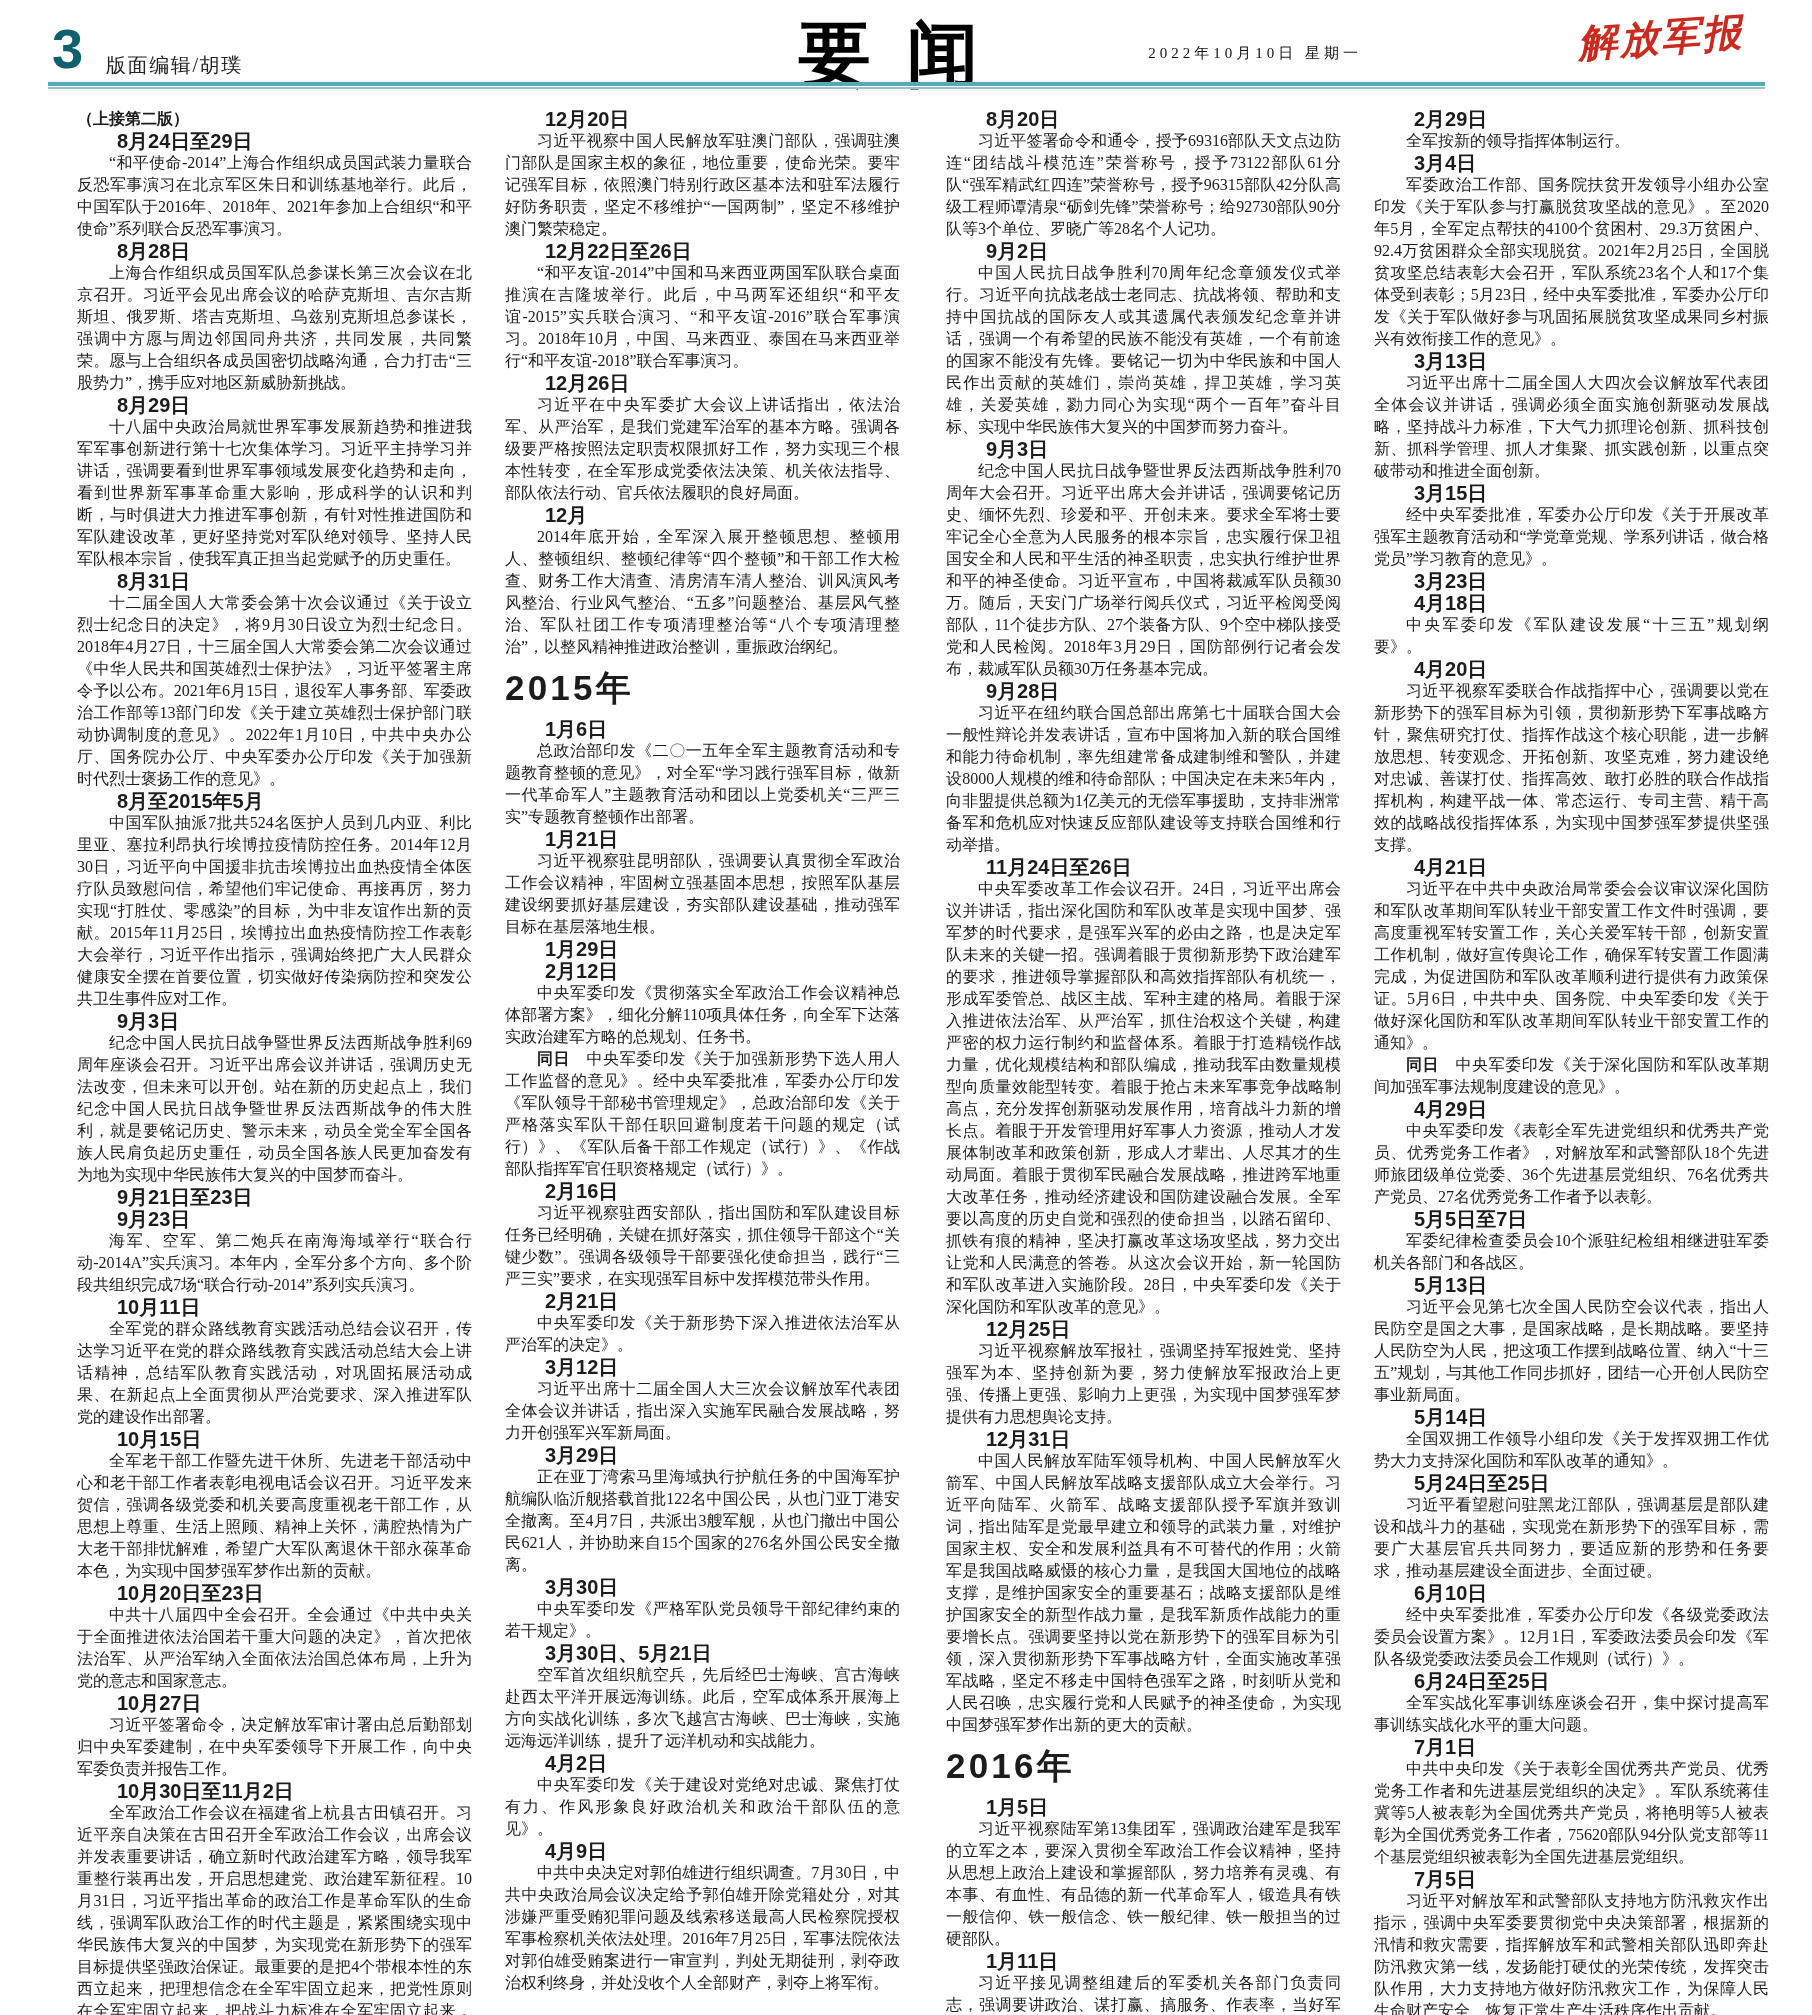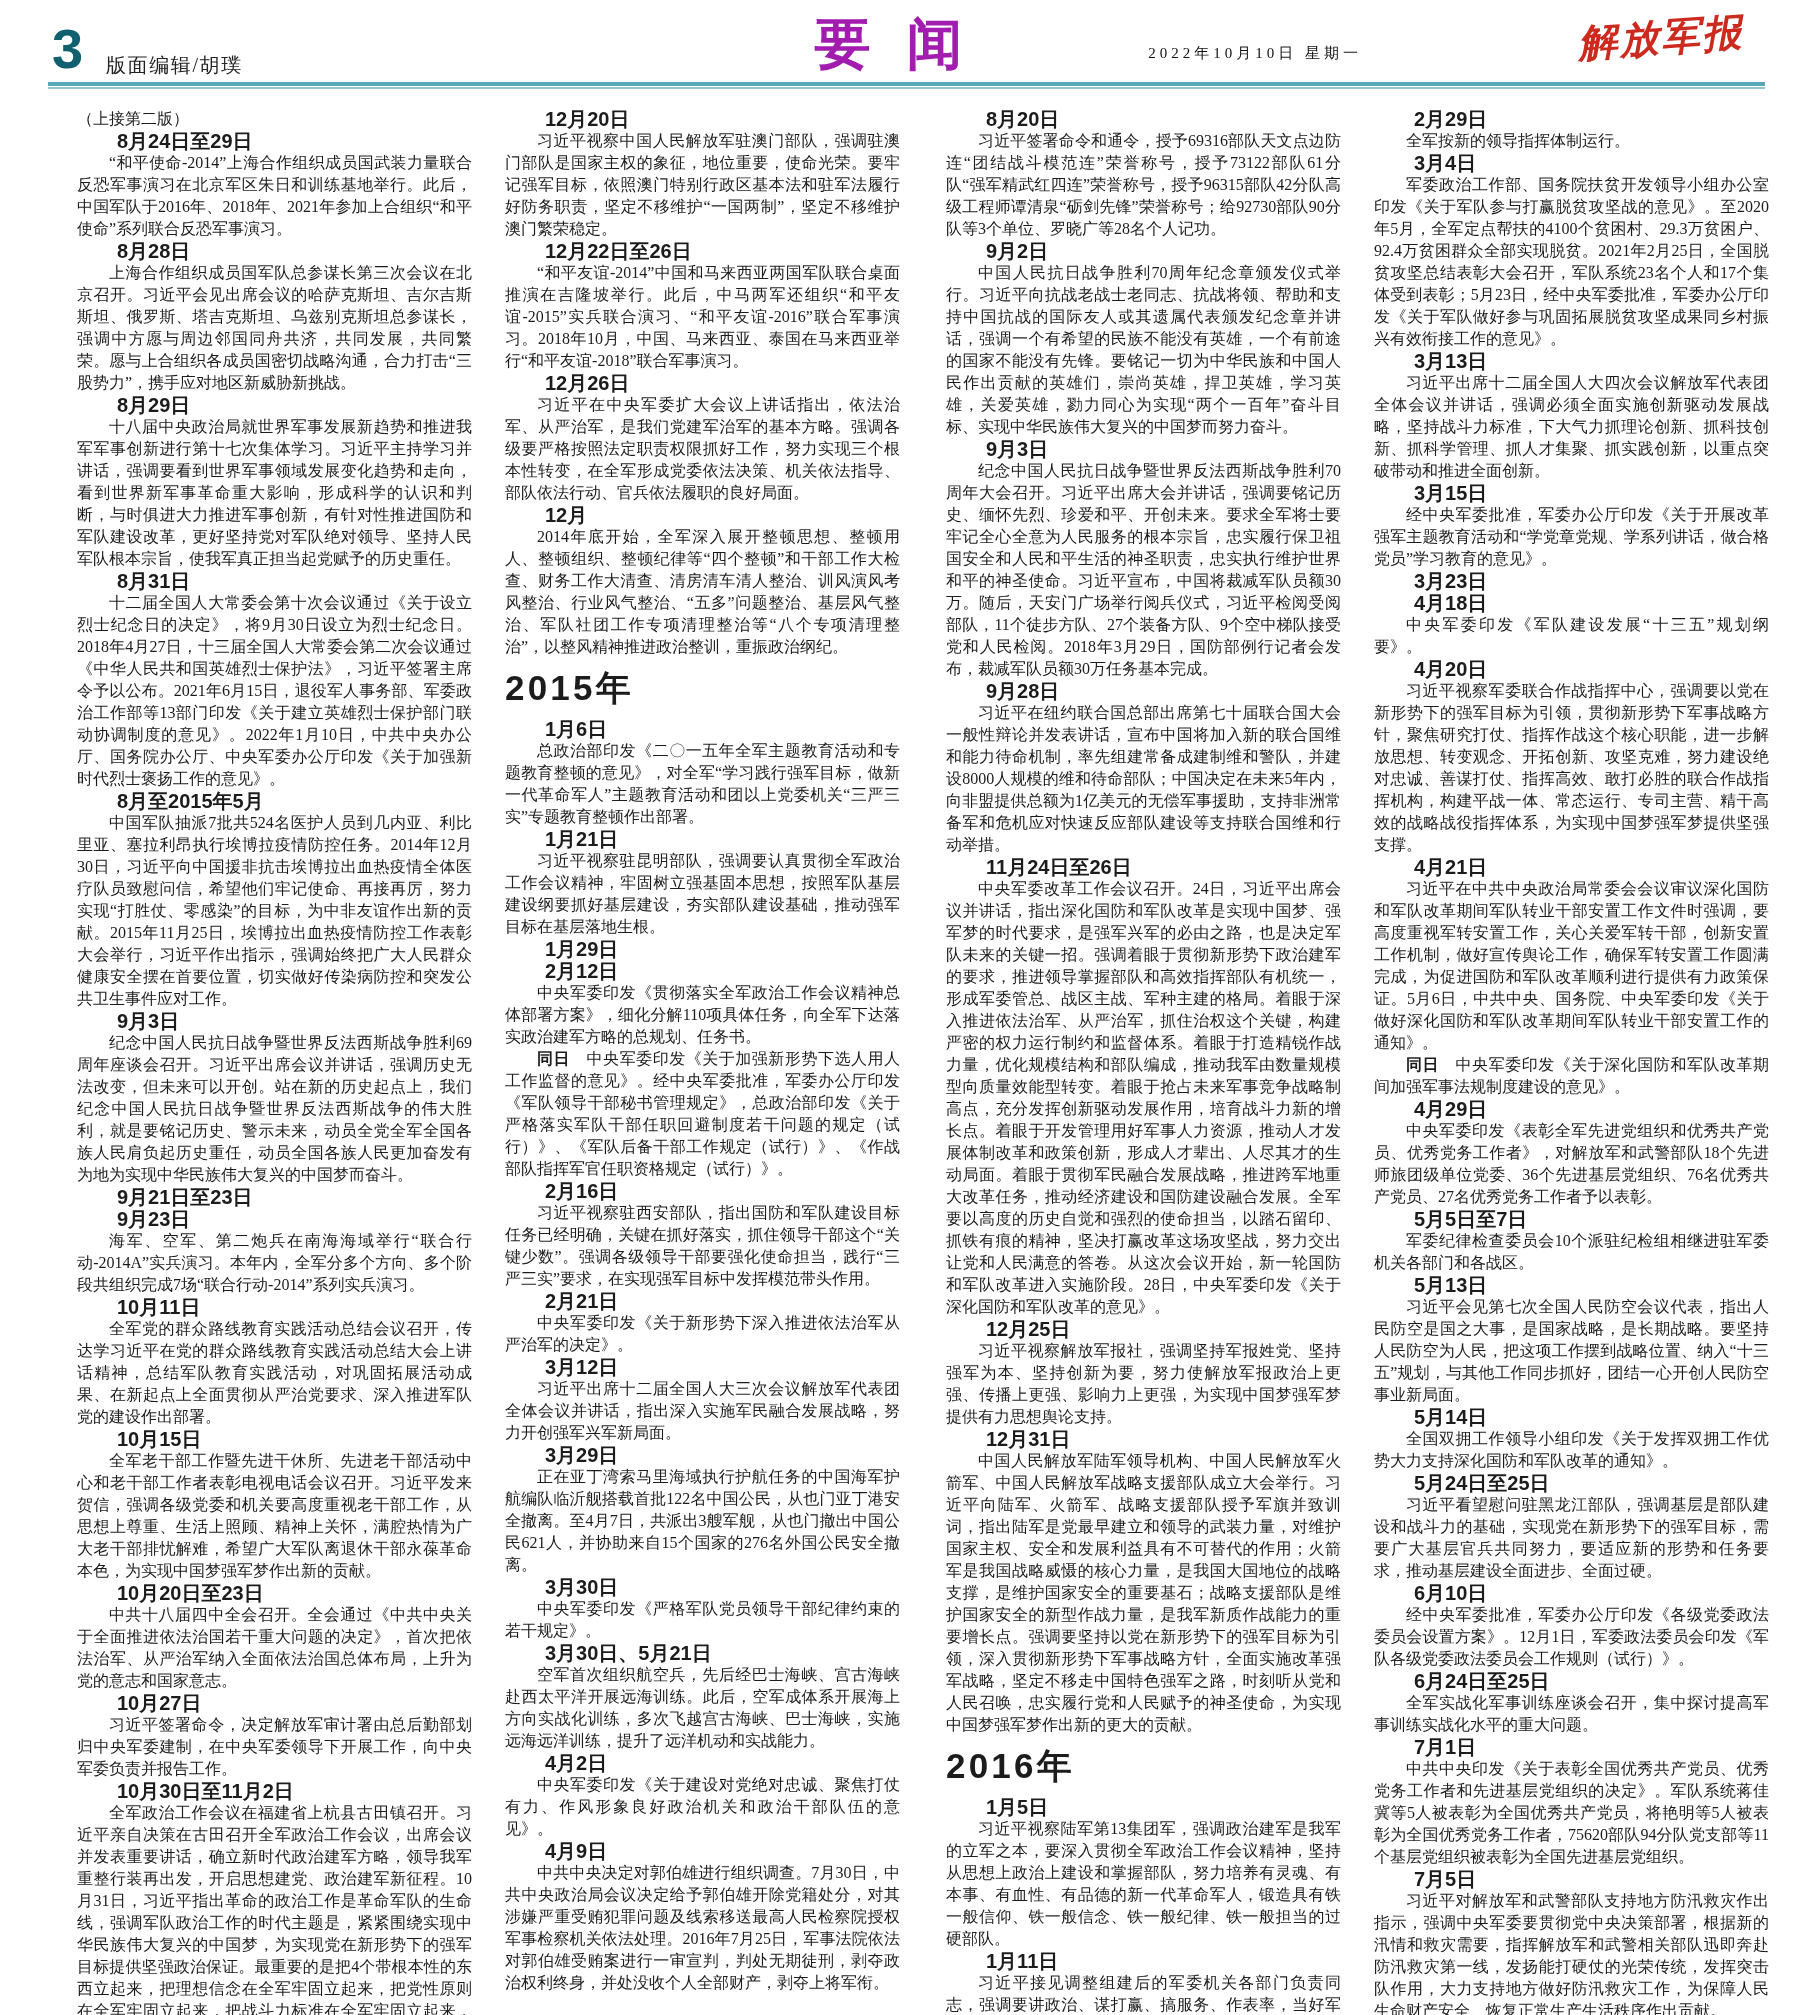--- a/index.html
+++ b/index.html
@@ -10,21 +10,21 @@
   }
   
   #masthead{position:absolute;left:0;top:0;width:1813px;height:101px;}
   #page-num{
     position:absolute;left:52px;top:16px;font-size:56px;font-weight:bold;
     color:#10606f;font-family:"Liberation Sans","DejaVu Sans",sans-serif;
   }
   #editor{position:absolute;left:106px;top:52px;font-size:20px;color:#222;letter-spacing:1.6px;}
   #section-title{
     position:absolute;left:50%;transform:translateX(-50%);top:7.3px;
-    font-size:56px;font-weight:bold;color:#a21caf;letter-spacing:36px;
+    font-size:72px;font-weight:bold;color:#000000;letter-spacing:36px;
     font-family:"Liberation Sans","DejaVu Sans",sans-serif;white-space:nowrap;
   }
   #date-line{
     position:absolute;right:451px;top:44px;font-size:15px;color:#111;
     letter-spacing:4px;white-space:nowrap;
   }
   #nameplate{
     position:absolute;right:69px;top:11.3px;font-size:39px;color:#cd2a1f;
     font-weight:bold;font-style:italic;letter-spacing:2.4px;transform:rotate(-4deg);
     font-family:"Liberation Serif",serif;white-space:nowrap;
@@ -37,21 +37,21 @@
   .col{
     position:absolute;top:108px;height:2337px;width:395px;overflow:hidden;
     font-size:16px;line-height:22px;text-align:justify;color:#1c1c1c;
   }
   .col p{margin:0;text-indent:2em;}
   .col .date{font-weight:bold;text-indent:2em;font-family:"Liberation Sans","DejaVu Sans",sans-serif;font-size:20px;}
   .col .year{
     font-weight:bold;text-align:left;text-indent:0;font-size:35px;line-height:60px;
     font-family:"Liberation Sans","DejaVu Sans",sans-serif;letter-spacing:3.2px;
   }
-  .col .note{font-weight:normal;text-indent:0;}
+  .col .note{font-weight:bold;text-indent:0;}
   .col .same b{font-family:"Liberation Sans","DejaVu Sans",sans-serif;}
 </style>
 </head>
 <body>
 
 <div id="masthead">
   <div id="page-num">3</div>
   <div id="editor">版面编辑/胡璞</div>
   <div id="section-title">要闻</div>
   <div id="date-line">2022年10月10日 星期一</div>

